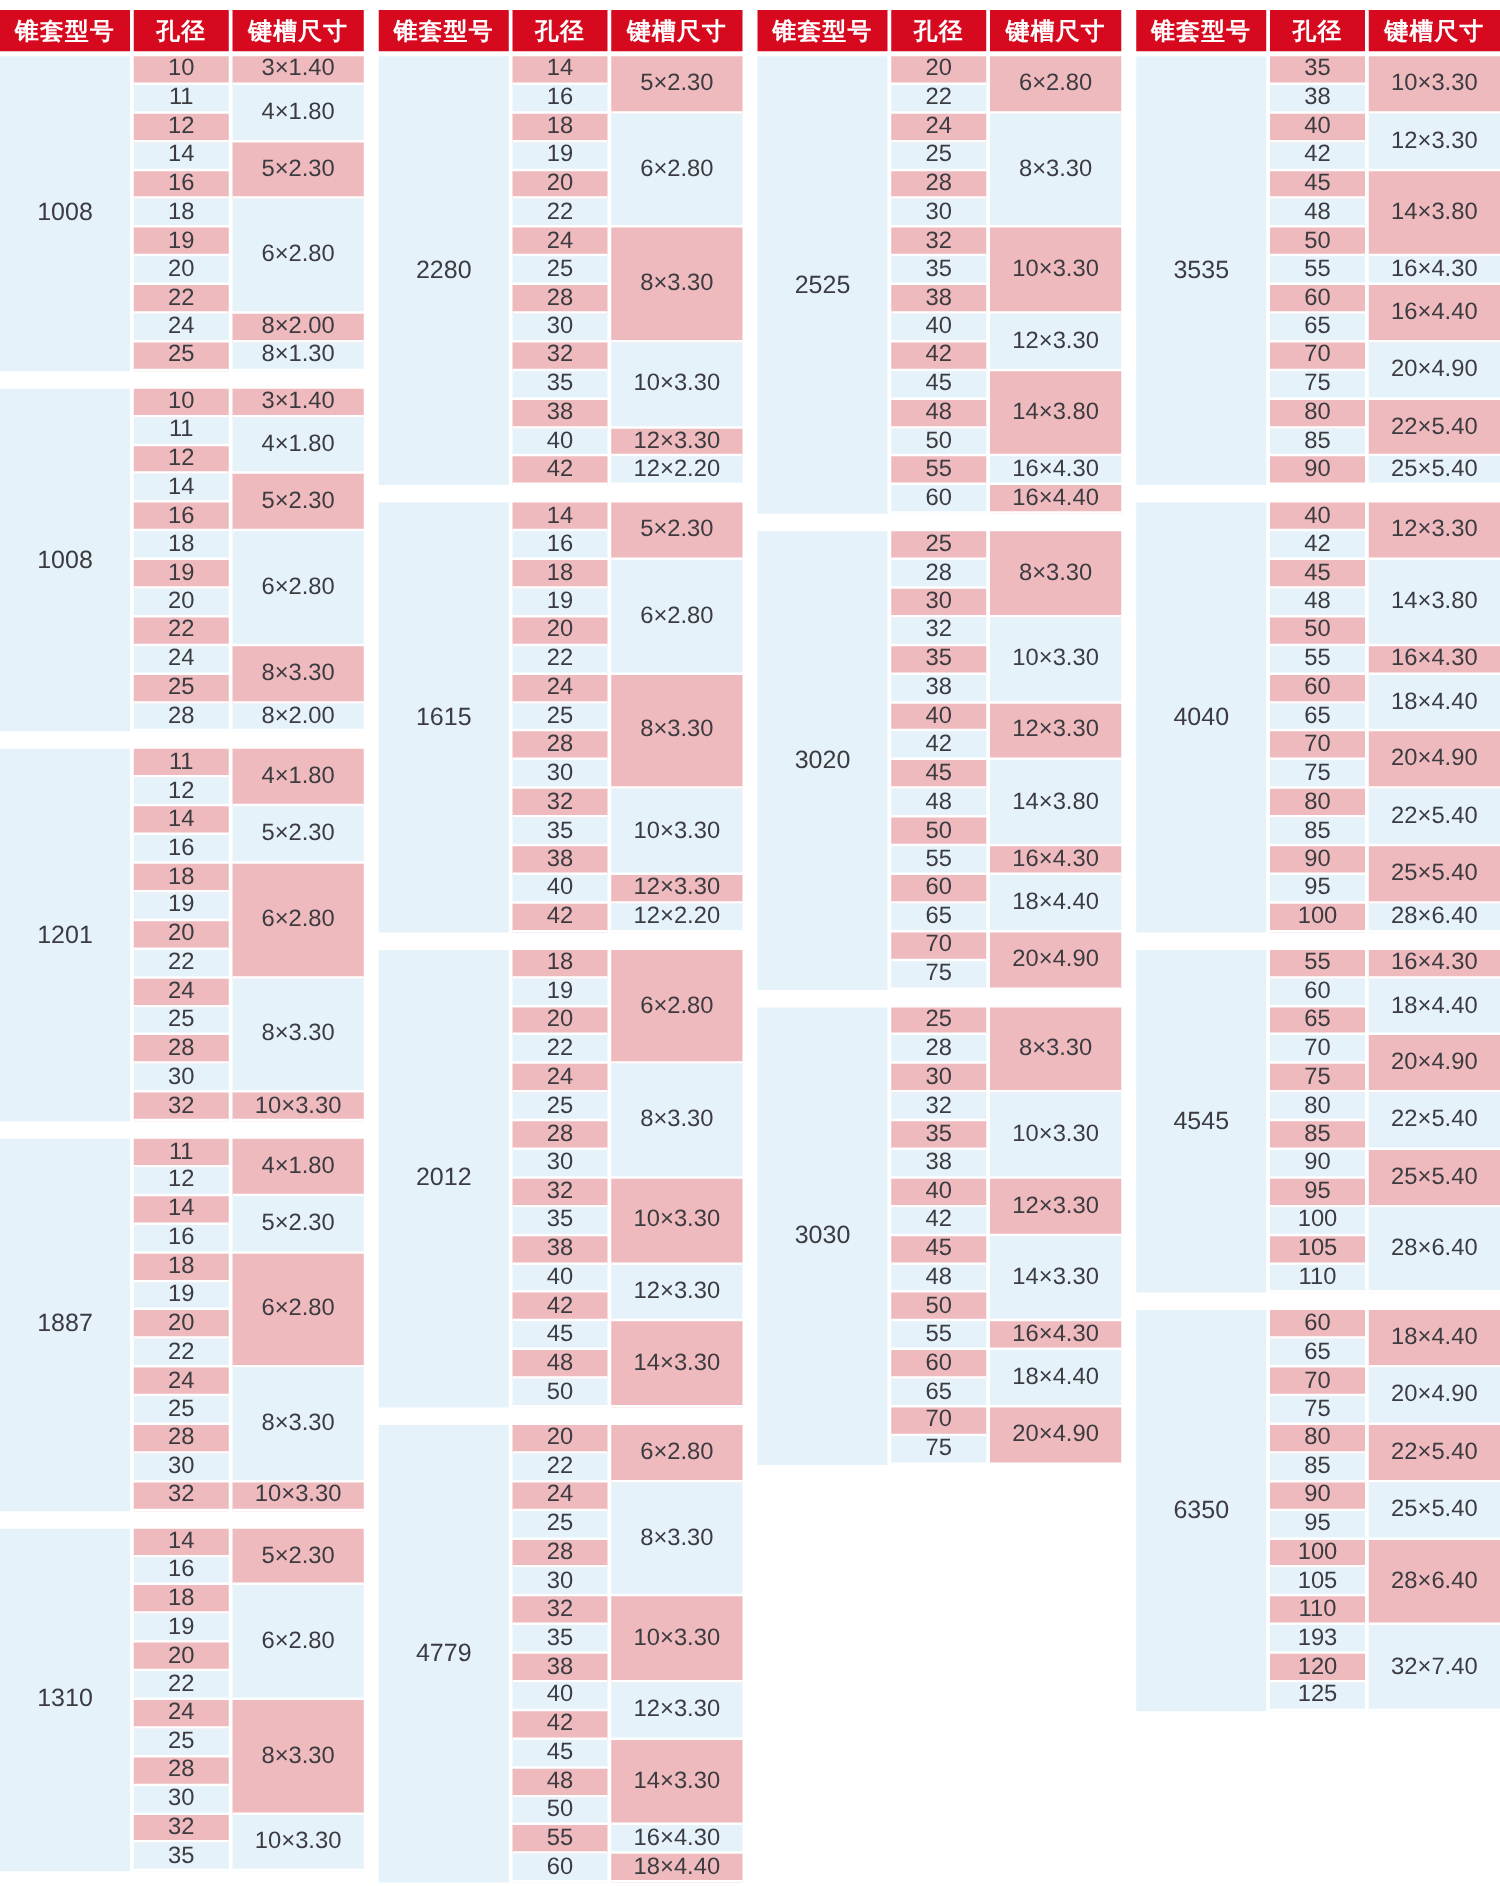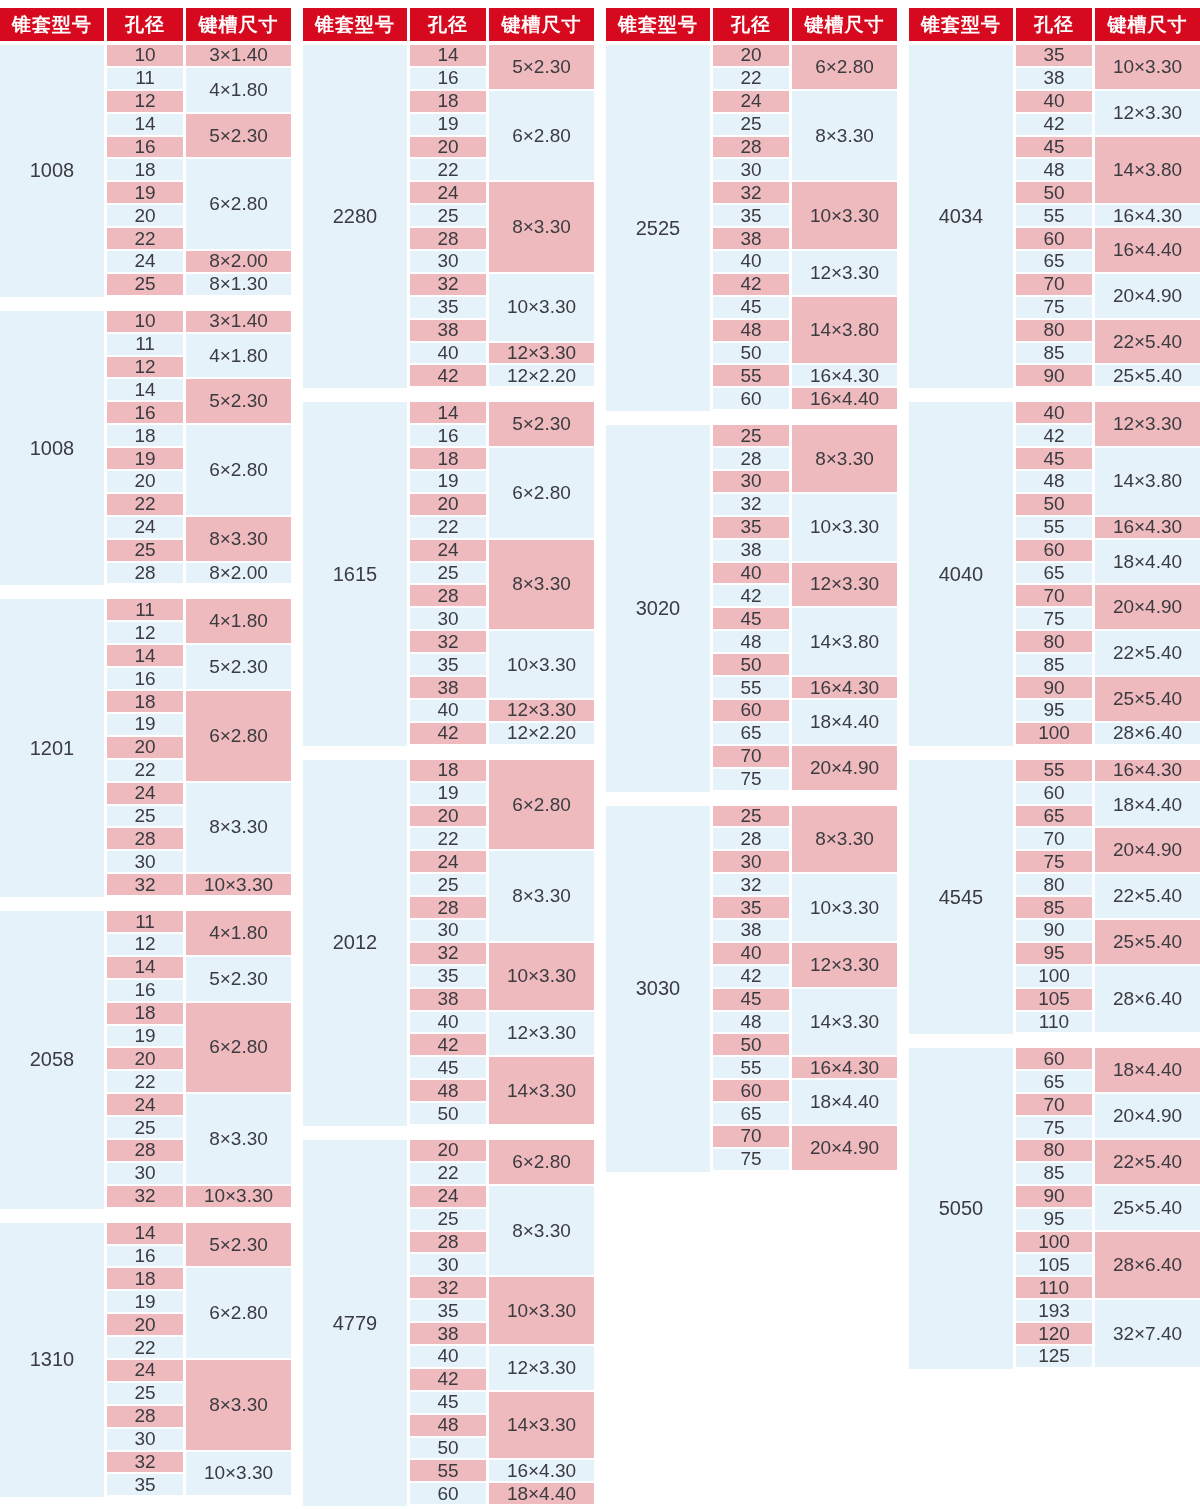--- a/index.html
+++ b/index.html
@@ -117,21 +117,21 @@
           <div class="cell bore alt0" style="grid-row: 11;">28</div>
           <div class="cell bore alt1" style="grid-row: 12;">30</div>
           <div class="cell bore alt0" style="grid-row: 13;">32</div>
           <div class="cell key alt0" style="grid-row: 1 / span 2;">4×1.80</div>
           <div class="cell key alt1" style="grid-row: 3 / span 2;">5×2.30</div>
           <div class="cell key alt0" style="grid-row: 5 / span 4;">6×2.80</div>
           <div class="cell key alt1" style="grid-row: 9 / span 4;">8×3.30</div>
           <div class="cell key alt0" style="grid-row: 13 / span 1;">10×3.30</div>
         </div>
         <div class="section" style="grid-template-rows: repeat(13, 22.9px);">
-          <div class="cell model" style="grid-row: 1 / span 13;">2058</div>
+          <div class="cell model" style="grid-row: 1 / span 13;">1887</div>
           <div class="cell bore alt0" style="grid-row: 1;">11</div>
           <div class="cell bore alt1" style="grid-row: 2;">12</div>
           <div class="cell bore alt0" style="grid-row: 3;">14</div>
           <div class="cell bore alt1" style="grid-row: 4;">16</div>
           <div class="cell bore alt0" style="grid-row: 5;">18</div>
           <div class="cell bore alt1" style="grid-row: 6;">19</div>
           <div class="cell bore alt0" style="grid-row: 7;">20</div>
           <div class="cell bore alt1" style="grid-row: 8;">22</div>
           <div class="cell bore alt0" style="grid-row: 9;">24</div>
           <div class="cell bore alt1" style="grid-row: 10;">25</div>
@@ -360,21 +360,21 @@
       </div>
   </div>
   <div class="tcol">
     <div class="thead">
       <div class="th">锥套型号</div>
       <div class="th">孔径</div>
       <div class="th">键槽尺寸</div>
     </div>
     <div class="sections">
         <div class="section" style="grid-template-rows: repeat(15, 22.9px);">
-          <div class="cell model" style="grid-row: 1 / span 15;">4034</div>
+          <div class="cell model" style="grid-row: 1 / span 15;">3535</div>
           <div class="cell bore alt0" style="grid-row: 1;">35</div>
           <div class="cell bore alt1" style="grid-row: 2;">38</div>
           <div class="cell bore alt0" style="grid-row: 3;">40</div>
           <div class="cell bore alt1" style="grid-row: 4;">42</div>
           <div class="cell bore alt0" style="grid-row: 5;">45</div>
           <div class="cell bore alt1" style="grid-row: 6;">48</div>
           <div class="cell bore alt0" style="grid-row: 7;">50</div>
           <div class="cell bore alt1" style="grid-row: 8;">55</div>
           <div class="cell bore alt0" style="grid-row: 9;">60</div>
           <div class="cell bore alt1" style="grid-row: 10;">65</div>
@@ -433,21 +433,21 @@
           <div class="cell bore alt0" style="grid-row: 11;">105</div>
           <div class="cell bore alt1" style="grid-row: 12;">110</div>
           <div class="cell key alt0" style="grid-row: 1 / span 1;">16×4.30</div>
           <div class="cell key alt1" style="grid-row: 2 / span 2;">18×4.40</div>
           <div class="cell key alt0" style="grid-row: 4 / span 2;">20×4.90</div>
           <div class="cell key alt1" style="grid-row: 6 / span 2;">22×5.40</div>
           <div class="cell key alt0" style="grid-row: 8 / span 2;">25×5.40</div>
           <div class="cell key alt1" style="grid-row: 10 / span 3;">28×6.40</div>
         </div>
         <div class="section" style="grid-template-rows: repeat(14, 22.9px);">
-          <div class="cell model" style="grid-row: 1 / span 14;">5050</div>
+          <div class="cell model" style="grid-row: 1 / span 14;">6350</div>
           <div class="cell bore alt0" style="grid-row: 1;">60</div>
           <div class="cell bore alt1" style="grid-row: 2;">65</div>
           <div class="cell bore alt0" style="grid-row: 3;">70</div>
           <div class="cell bore alt1" style="grid-row: 4;">75</div>
           <div class="cell bore alt0" style="grid-row: 5;">80</div>
           <div class="cell bore alt1" style="grid-row: 6;">85</div>
           <div class="cell bore alt0" style="grid-row: 7;">90</div>
           <div class="cell bore alt1" style="grid-row: 8;">95</div>
           <div class="cell bore alt0" style="grid-row: 9;">100</div>
           <div class="cell bore alt1" style="grid-row: 10;">105</div>

